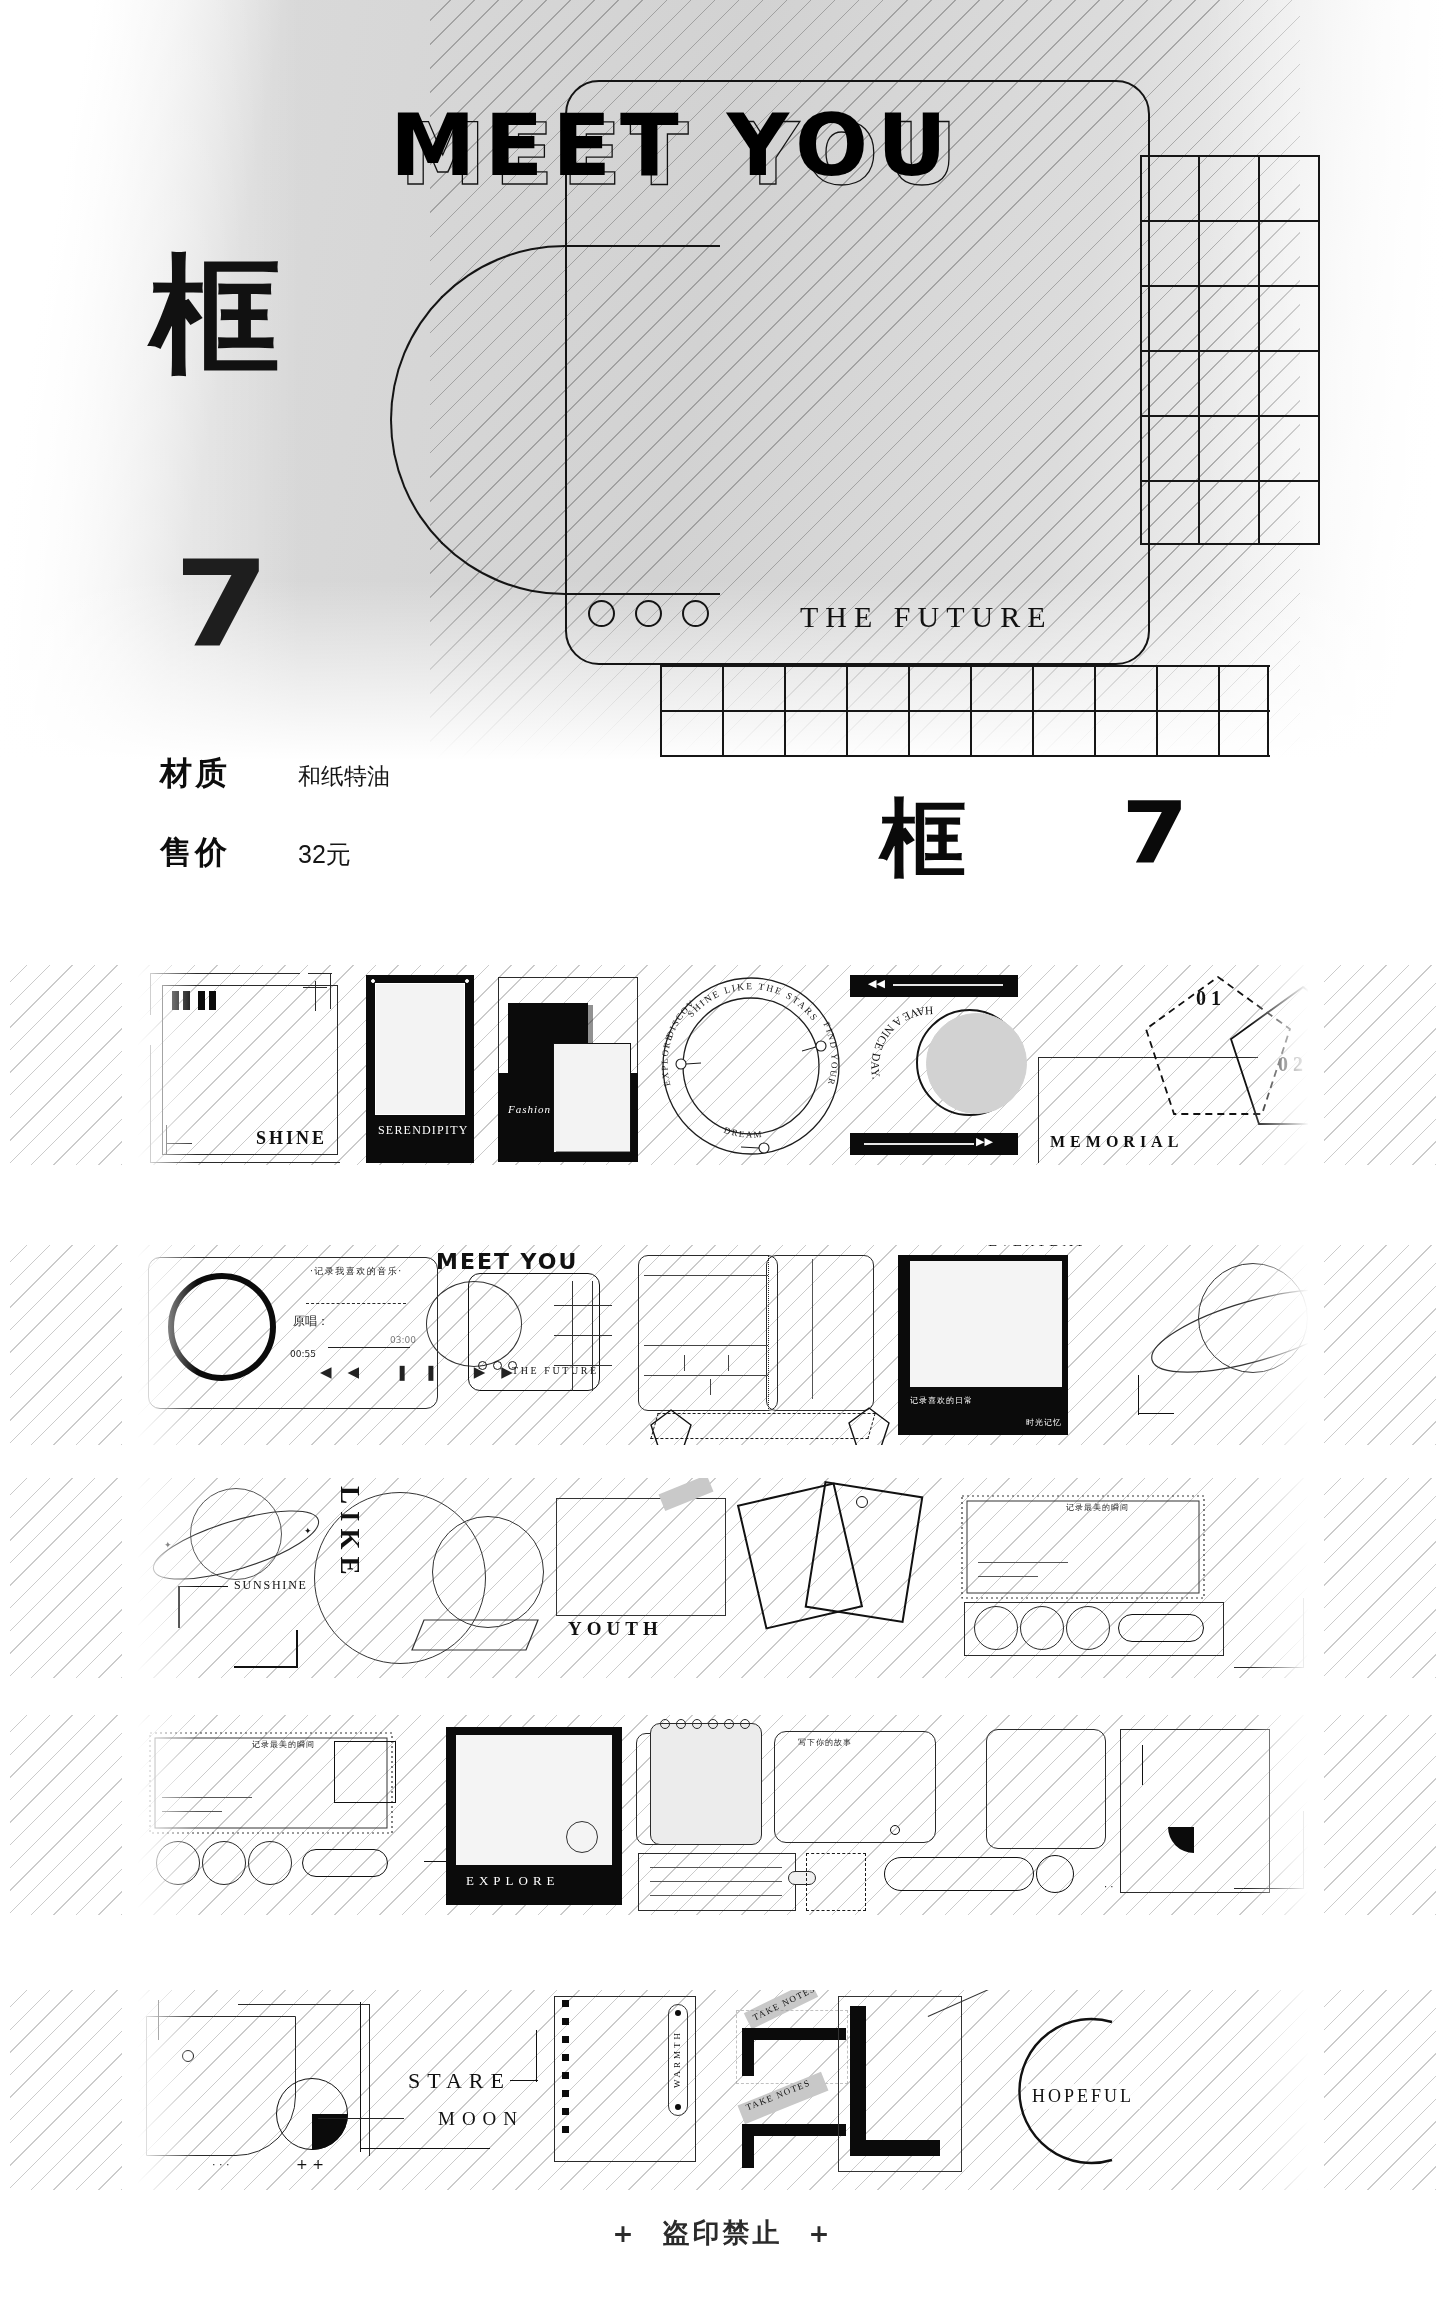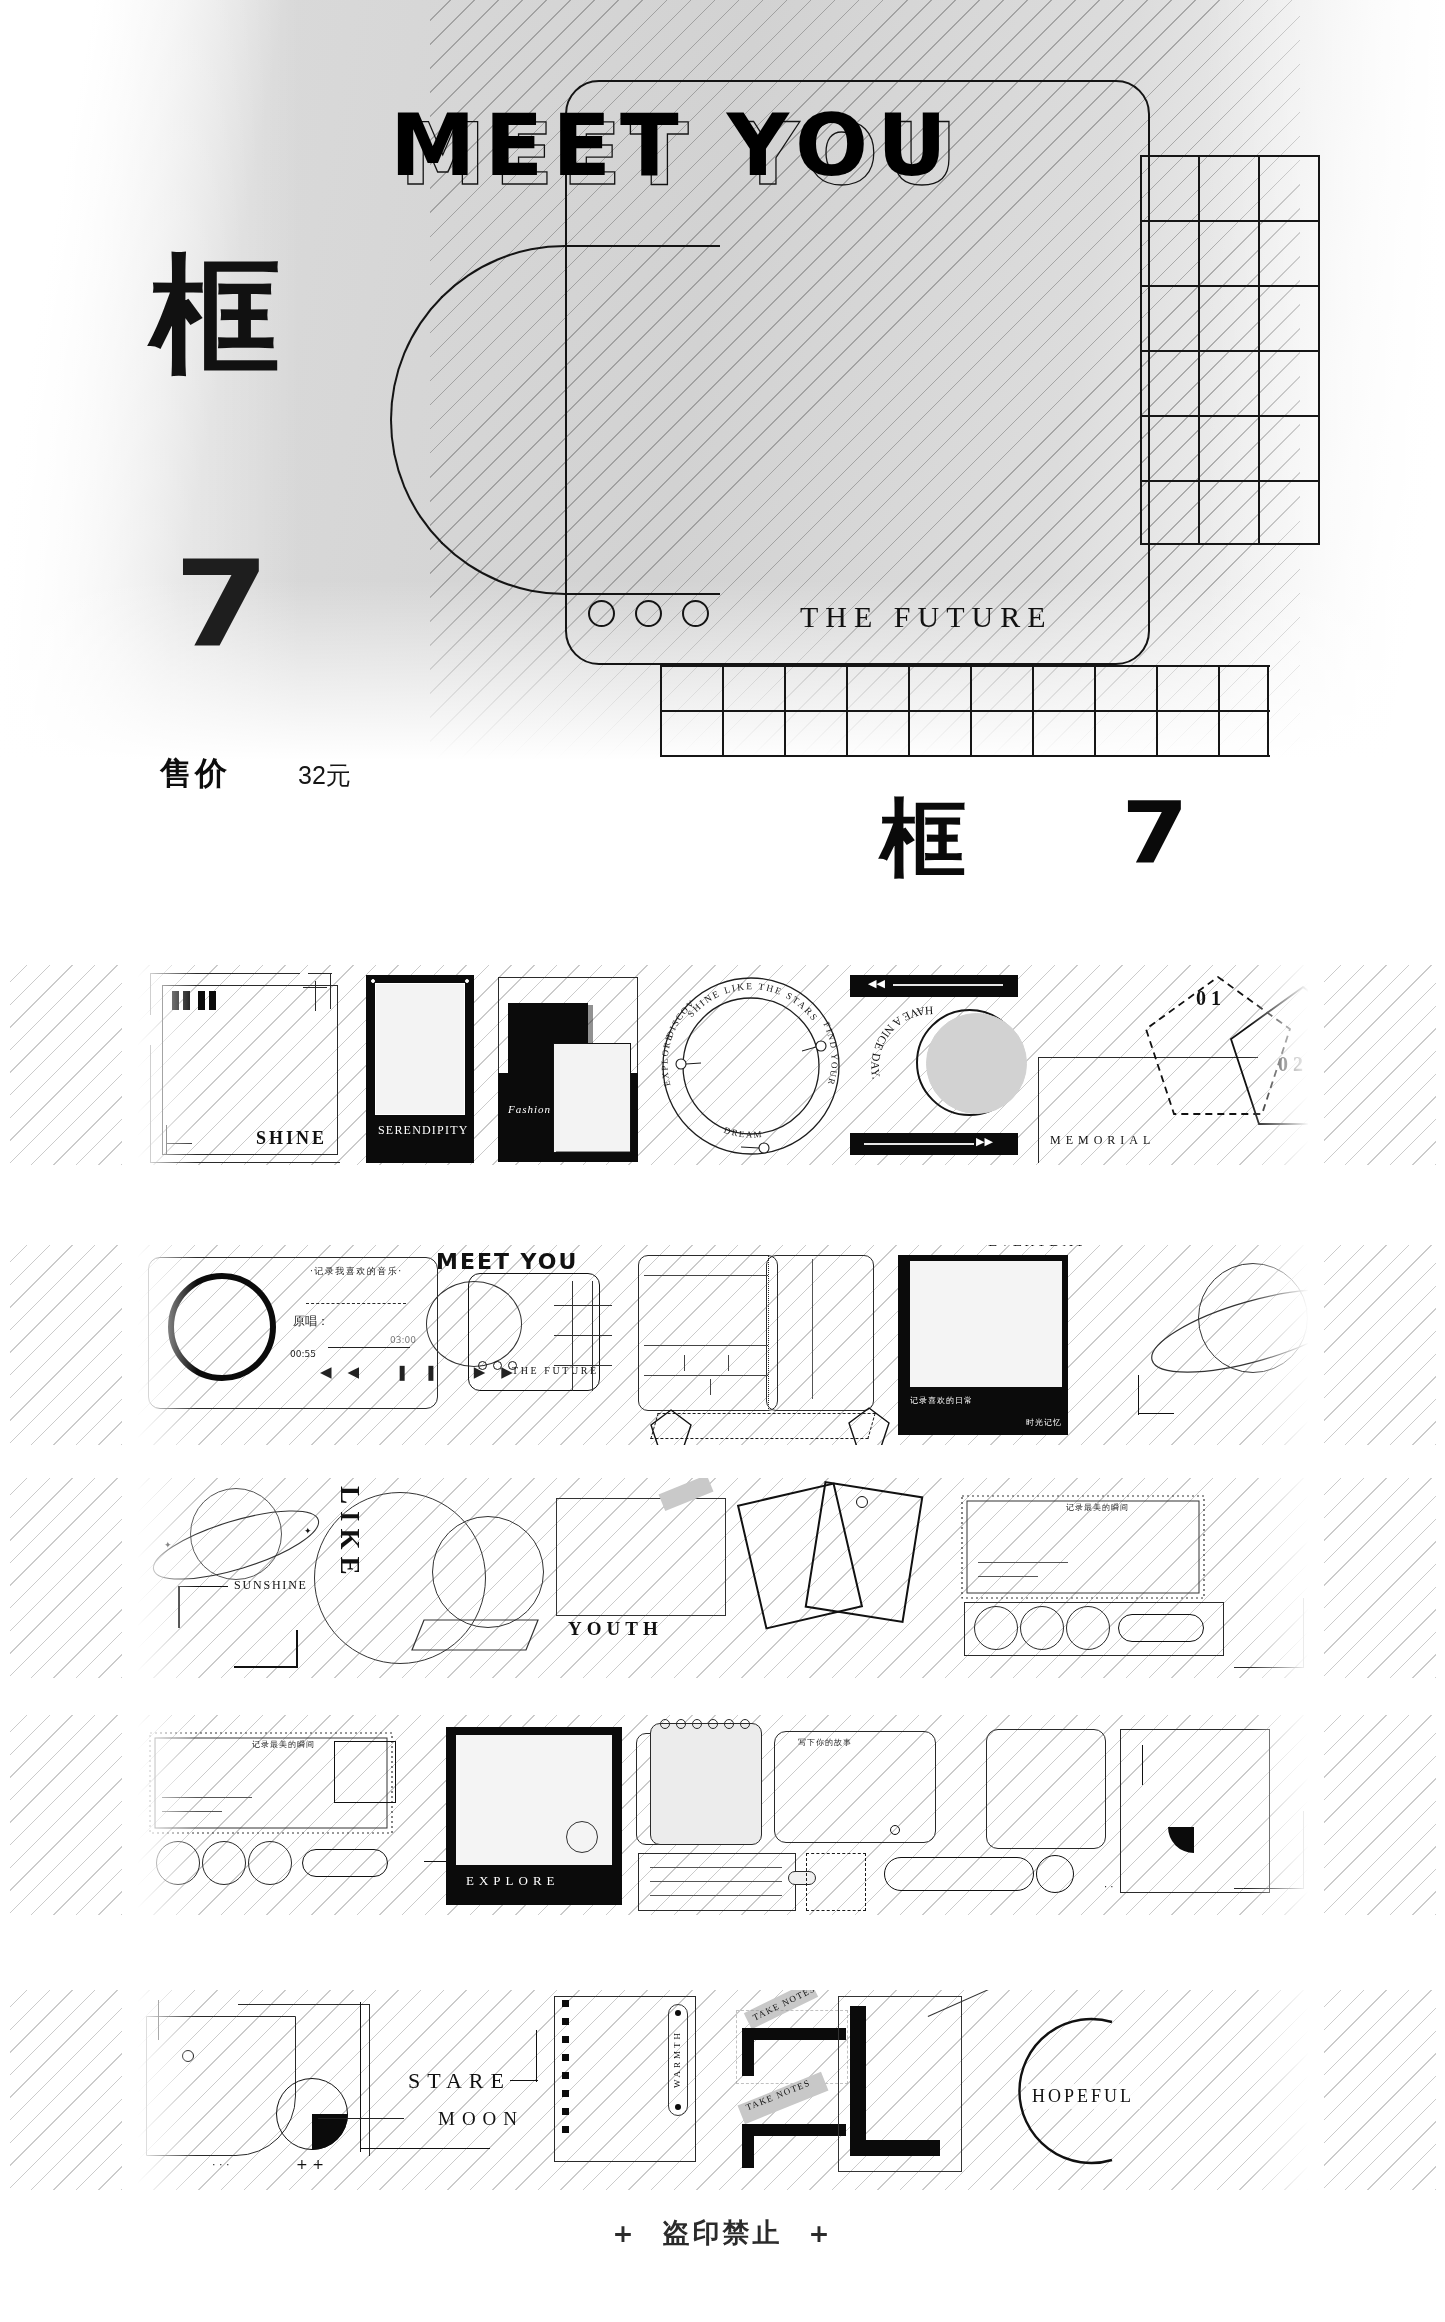--- a/index.html
+++ b/index.html
@@ -163,20 +163,24 @@
 
   <div class="kuang-big">框</div>
   <div class="seven-big">7</div>
 
   <div class="hero-fade-l"></div>
   <div class="hero-fade-r"></div>
   <div class="hero-fade-b"></div>
 </div>
 
 <div class="specs">
+  <div class="spec-row">
+    <div class="spec-key">材质</div>
+    <div class="spec-val small">和纸特油</div>
+  </div>
   <div class="spec-row">
     <div class="spec-key">售价</div>
     <div class="spec-val">32元</div>
   </div>
 </div>
 <div class="kuang-sm">框</div>
 <div class="seven-sm">7</div>
 
 <div class="strip" style="top:965px;">
   <div class="inner hatch-lite">
@@ -252,21 +256,21 @@
     <div class="cir" style="left:778px;top:44px;width:107px;height:107px;border-color:#141414;border-width:2px;"></div>
     <div class="cir" style="left:788px;top:48px;width:101px;height:101px;background:#d2d2d2;border-color:#d2d2d2;"></div>
     <svg style="position:absolute;left:730px;top:36px;" width="130" height="130" viewBox="0 0 130 130">
       <path id="ndArc" d="M 70 6 A 60 60 0 0 0 38 120" fill="none"></path>
       <text font-family="Liberation Serif, serif" font-size="11.5" letter-spacing="0.7" fill="#111">
         <textPath href="#ndArc" startOffset="3%">HAVE A NICE DAY.</textPath>
       </text>
     </svg>
 
     <div class="bx" style="left:900px;top:92px;width:220px;height:106px;border-width:1.6px 0 0 1.6px;"></div>
-    <div class="lbl" style="left:912px;top:168px;font-size:12px;letter-spacing:5px;font-weight:400;">MEMORIAL</div>
+    <div class="lbl" style="left:912px;top:168px;font-size:16px;letter-spacing:5px;font-weight:700;">MEMORIAL</div>
     <svg style="position:absolute;left:1000px;top:4px;" width="160" height="160" viewBox="0 0 160 160">
       <polygon points="80,8 152,60 124,145 36,145 8,60" fill="none" stroke="#111" stroke-width="1.8" stroke-dasharray="7 5"></polygon>
     </svg>
     <div class="lbl" style="left:1058px;top:22px;font-size:20px;letter-spacing:5px;font-weight:700;">01</div>
     <svg style="position:absolute;left:1085px;top:14px;" width="160" height="160" viewBox="0 0 160 160">
       <polygon points="80,8 152,60 124,145 36,145 8,60" fill="none" stroke="#111" stroke-width="1.8"></polygon>
     </svg>
     <div class="lbl" style="left:1140px;top:88px;font-size:20px;letter-spacing:5px;font-weight:700;">02</div>
 
   </div>

